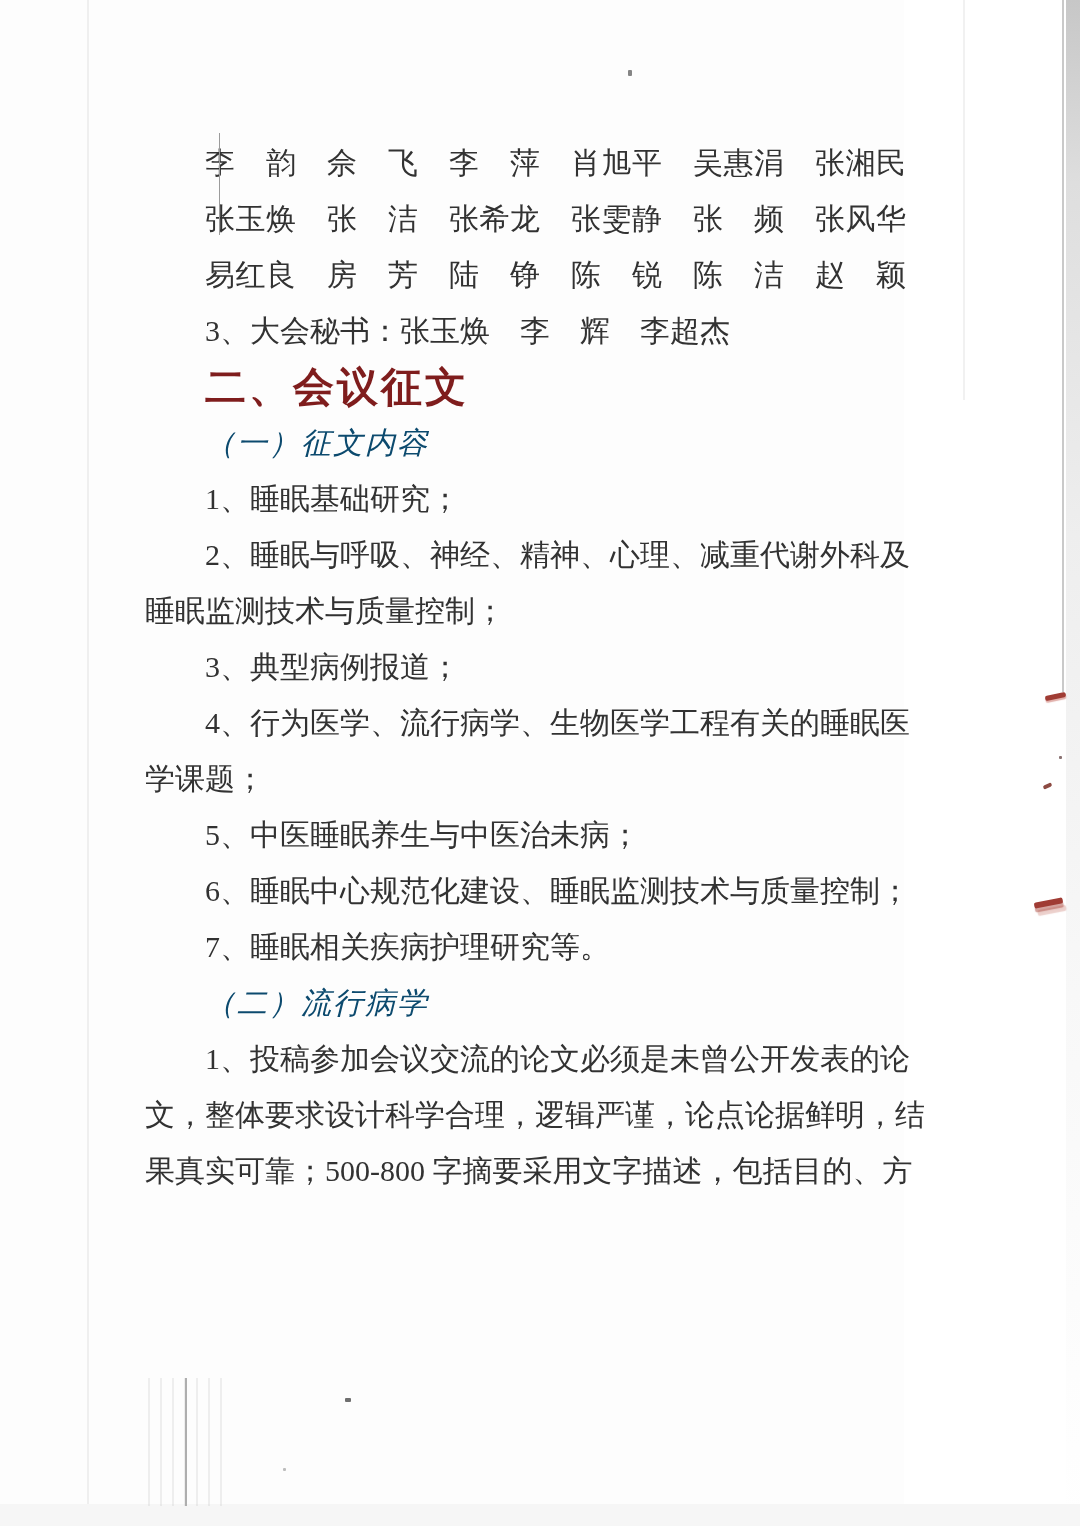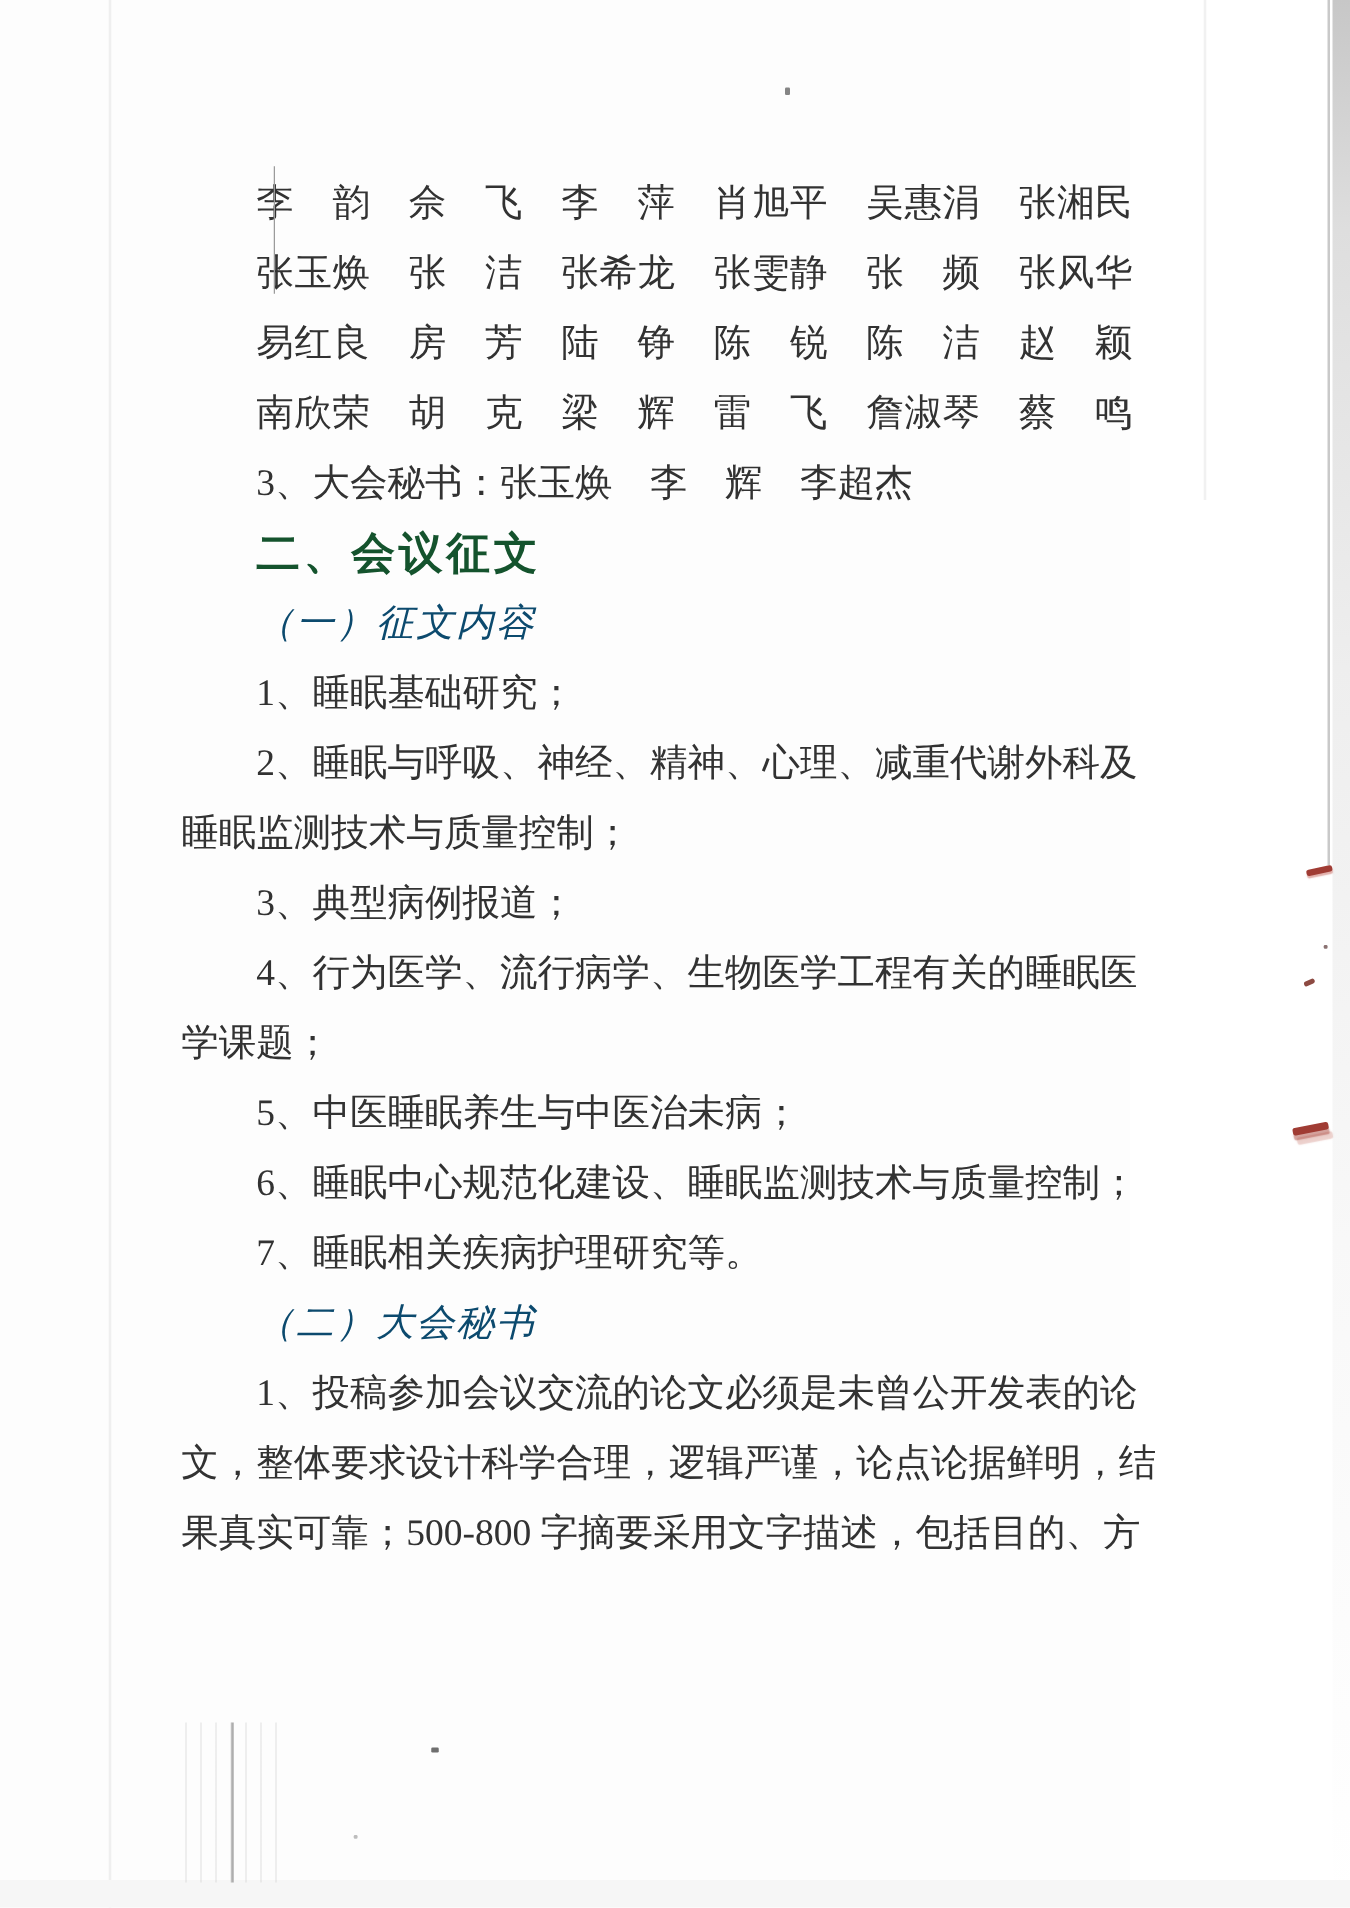--- a/index.html
+++ b/index.html
@@ -19,22 +19,22 @@
     color:var(--ink,#323232);
     font-size:30px;
   }
   .line{
     height:56px;line-height:56px;
     white-space:nowrap;
   }
   .indent{padding-left:60px;}
   .heading{
     font-family:"Liberation Sans","DejaVu Sans",sans-serif;
-    font-weight:700;font-size:35px;letter-spacing:3px;
-    color:#14532d;
+    font-weight:700;font-size:41px;letter-spacing:3px;
+    color:#7f1d1d;
   }
   .subheading{
     font-style:italic;letter-spacing:2px;color:#0c4a6e;
   }
   .names{letter-spacing:0.5px;}
 
   
   .artifact{position:absolute;pointer-events:none;}
   .right-edge-strip{
     left:1066px;top:0;width:14px;height:1526px;
@@ -92,34 +92,33 @@
 </style>
 </head>
 <body>
 
 <div class="page">
 
   <div id="doc">
       <div class="line names indent">李　韵　佘　飞　李　萍　肖旭平　吴惠涓　张湘民</div>
       <div class="line names indent">张玉焕　张　洁　张希龙　张雯静　张　频　张风华</div>
       <div class="line names indent">易红良　房　芳　陆　铮　陈　锐　陈　洁　赵　颖</div>
-      <div class="line names indent">南欣荣　胡　克　梁　辉　雷　飞　詹淑琴　蔡　鸣</div>
       <div class="line indent">3、大会秘书：张玉焕　李　辉　李超杰</div>
       <div class="line heading indent">二、会议征文</div>
       <div class="line subheading indent">（一）征文内容</div>
       <div class="line indent">1、睡眠基础研究；</div>
       <div class="line indent">2、睡眠与呼吸、神经、精神、心理、减重代谢外科及</div>
       <div class="line">睡眠监测技术与质量控制；</div>
       <div class="line indent">3、典型病例报道；</div>
       <div class="line indent">4、行为医学、流行病学、生物医学工程有关的睡眠医</div>
       <div class="line">学课题；</div>
       <div class="line indent">5、中医睡眠养生与中医治未病；</div>
       <div class="line indent">6、睡眠中心规范化建设、睡眠监测技术与质量控制；</div>
       <div class="line indent">7、睡眠相关疾病护理研究等。</div>
-      <div class="line subheading indent">（二）大会秘书</div>
+      <div class="line subheading indent">（二）流行病学</div>
       <div class="line indent">1、投稿参加会议交流的论文必须是未曾公开发表的论</div>
       <div class="line">文，整体要求设计科学合理，逻辑严谨，论点论据鲜明，结</div>
       <div class="line">果真实可靠；500-800 字摘要采用文字描述，包括目的、方</div>
     </div>
 
   <div class="artifact right-edge-strip"></div>
   <div class="artifact right-gray-line"></div>
   <div class="artifact left-faint-line"></div>
   <div class="artifact mid-faint-line"></div>
   <div class="artifact name-col-line"></div>

